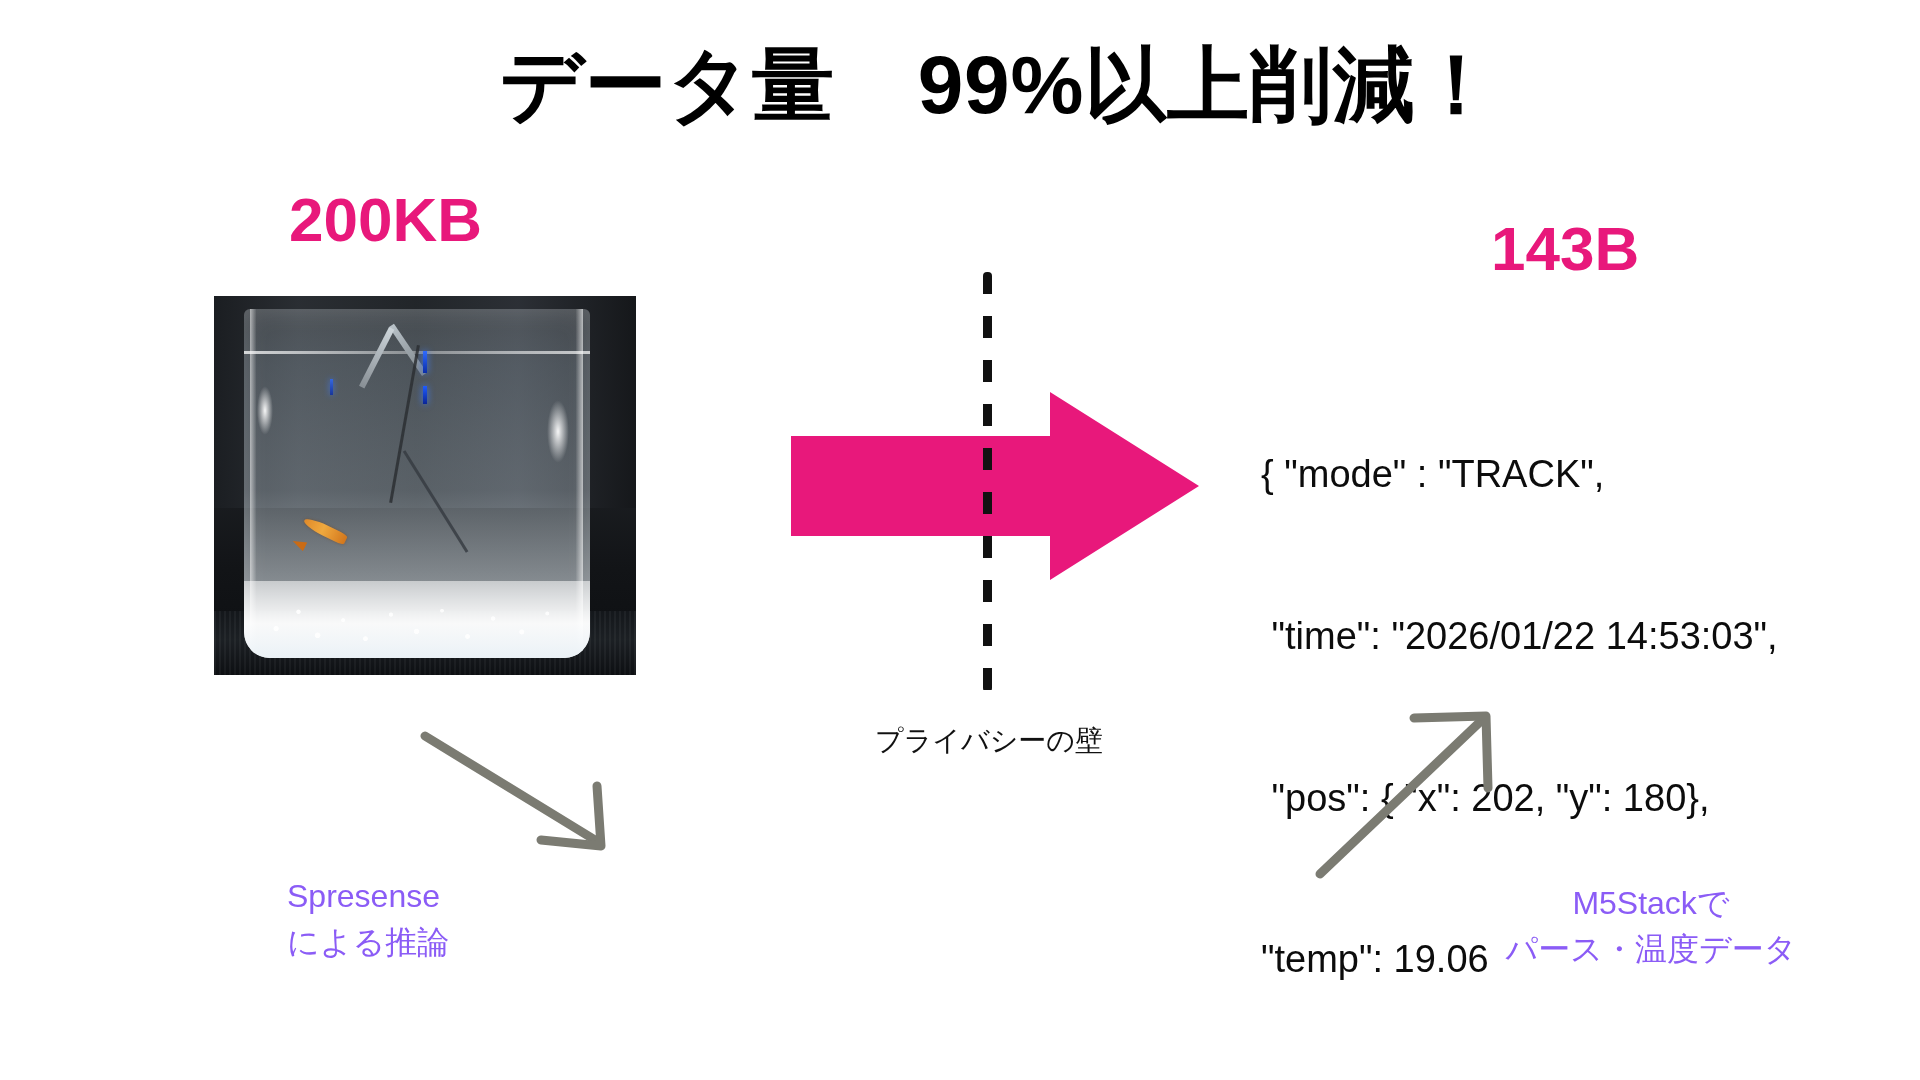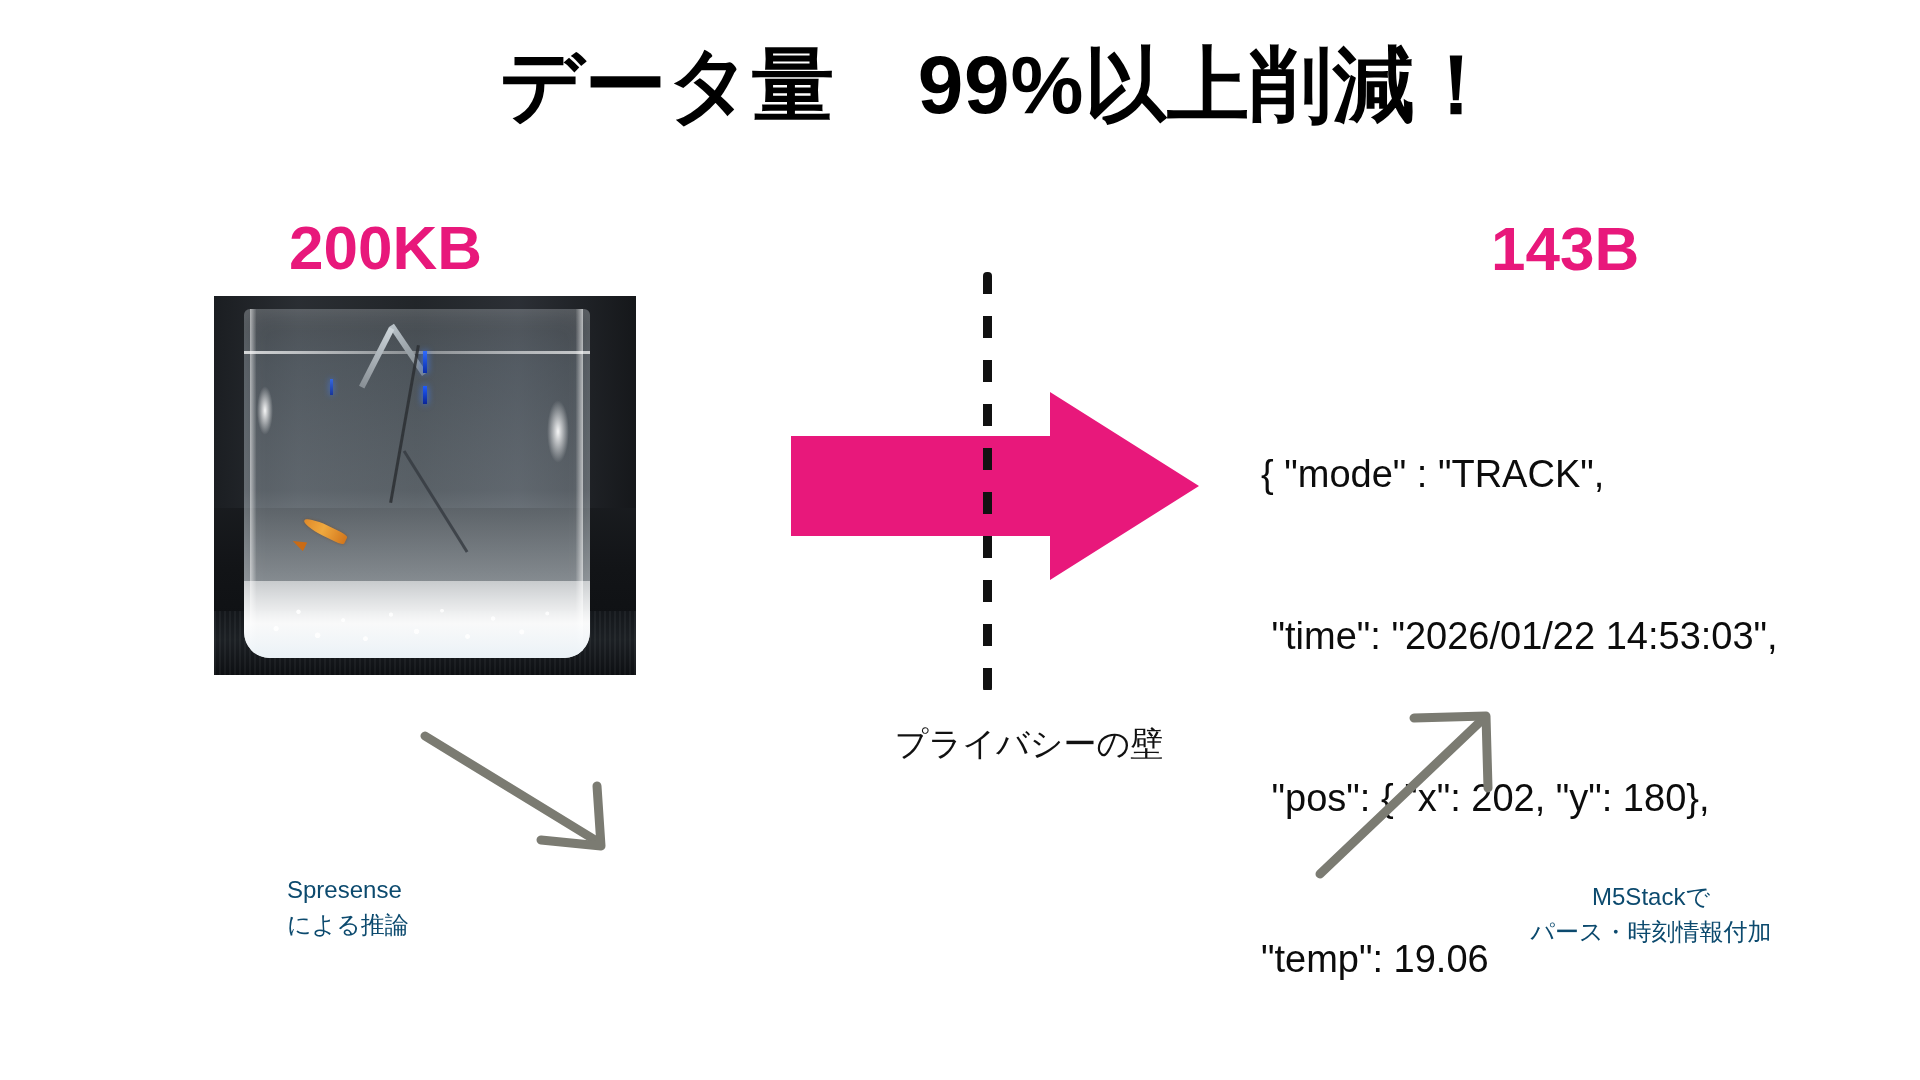--- a/index.html
+++ b/index.html
@@ -27,21 +27,21 @@
   }
 
   
   .size-badge {
     font-size:62px;
     font-weight:700;
     color:#E8187B;
     line-height:1;
     white-space:nowrap;
   }
-  #size-left  { left:250px; top:217px; }
+  #size-left  { left:250px; top:189px; }
   #size-right { left:1452px; top:218px; }
 
   
   #photo-frame {
     left:175px; top:296px; width:422px; height:379px;
     overflow:hidden;
     background:#0a0a0c;
   }
   #photo-inner { position:absolute; left:0; top:0; width:422px; height:379px; }
 
@@ -145,43 +145,43 @@
   }
   #big-arrow svg { display:block; }
 
   
   #privacy-line {
     left:944px; top:272px; width:9px; height:420px;
     background:repeating-linear-gradient(180deg,#111111 0 22px, rgba(0,0,0,0) 22px 44px);
     border-radius:4px;
   }
   #privacy-label {
-    left:780px; top:722px; width:420px;
+    left:740px; top:722px; width:420px;
     text-align:center;
-    font-size:33px;
+    font-size:28px;
     color:#111111;
     white-space:nowrap;
   }
 
   
   #json-block {
     left:1222px; top:340px;
     font-size:38px;
     line-height:1.42;
     color:#0c0c0c;
     white-space:pre;
   }
   #json-block .jline { display:block; }
   #arrow-left  { left:380px; top:730px; width:230px; height:130px; }
   #arrow-right { left:1275px; top:710px; width:200px; height:170px; }
 
   
   .caption {
-    color:#0c4a6e;
-    font-size:24px;
+    color:#8b5cf6;
+    font-size:32px;
     line-height:1.45;
     white-space:pre-line;
   }
   #cap-left  { left:248px; top:873px; width:330px; text-align:left; }
   #cap-right { left:1402px; top:880px; width:420px; text-align:center; }
 
   #center-block {
     left:640px; top:858px; width:580px;
     text-align:center;
     color:#0c0c0c;
@@ -259,15 +259,15 @@
         <polyline points="100,8 172,6 174,78"></polyline>
       </g>
     </svg>
   </div>
 
   <div class="abs caption" id="cap-left">Spresense
 による推論</div>
 
 
   <div class="abs caption" id="cap-right">M5Stackで
-パース・時刻情報付加</div>
+パース・温度データ</div>
 
 </div>
 
 </body></html>

